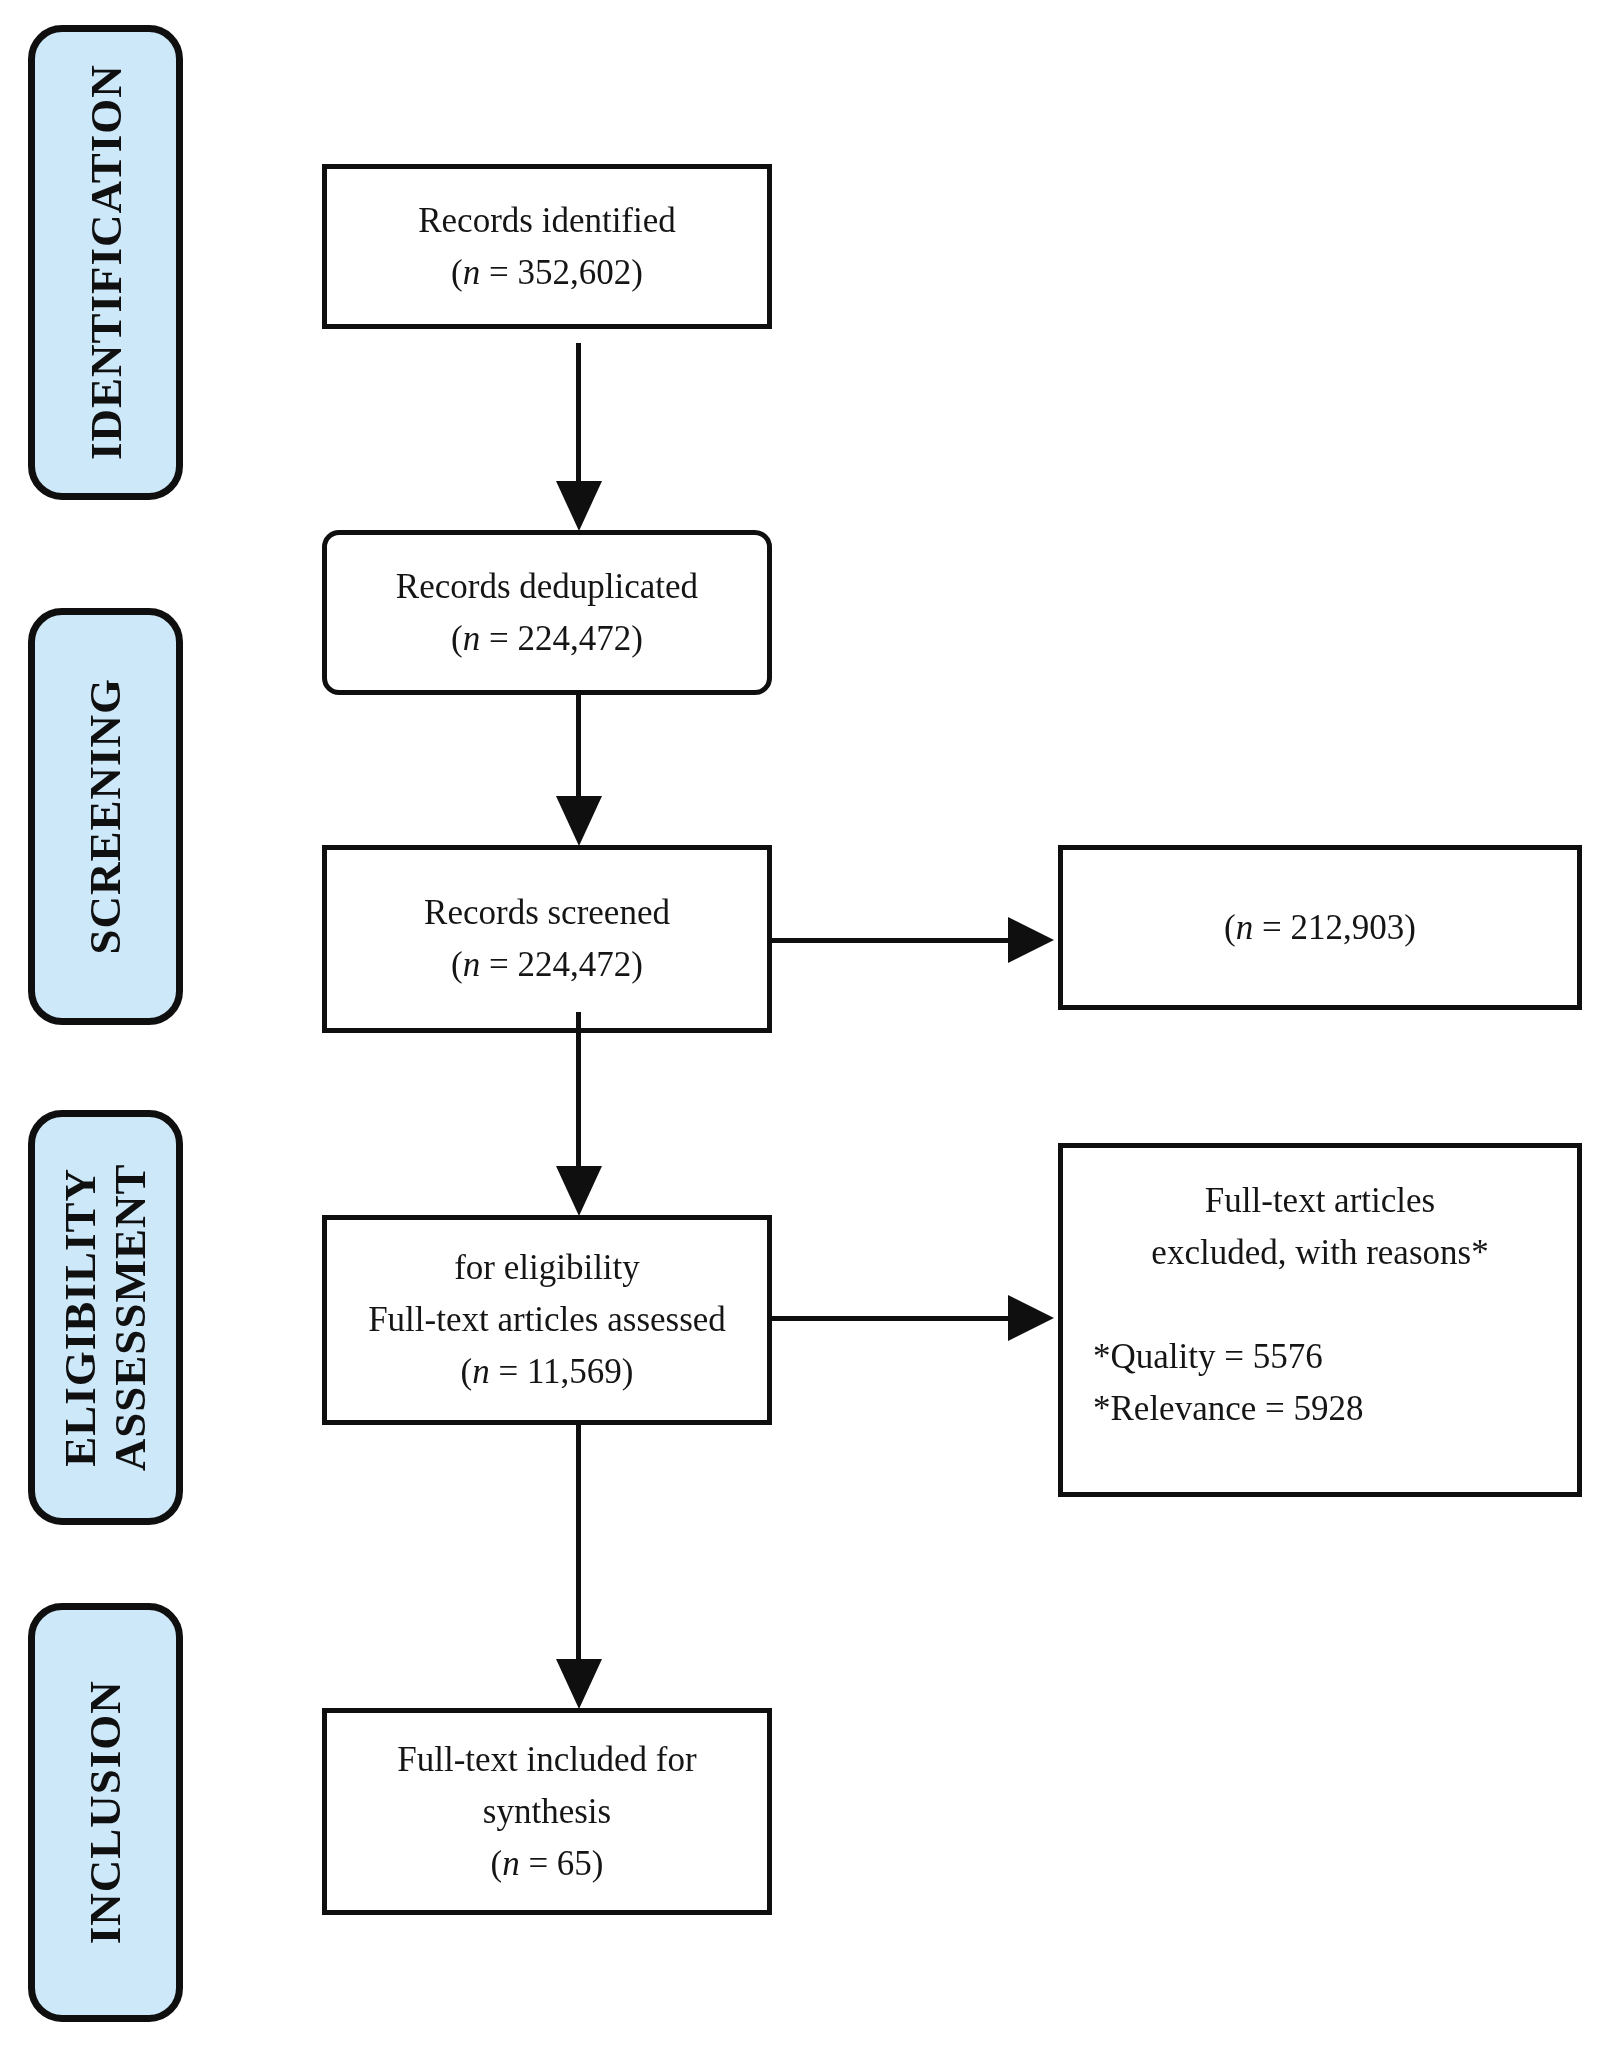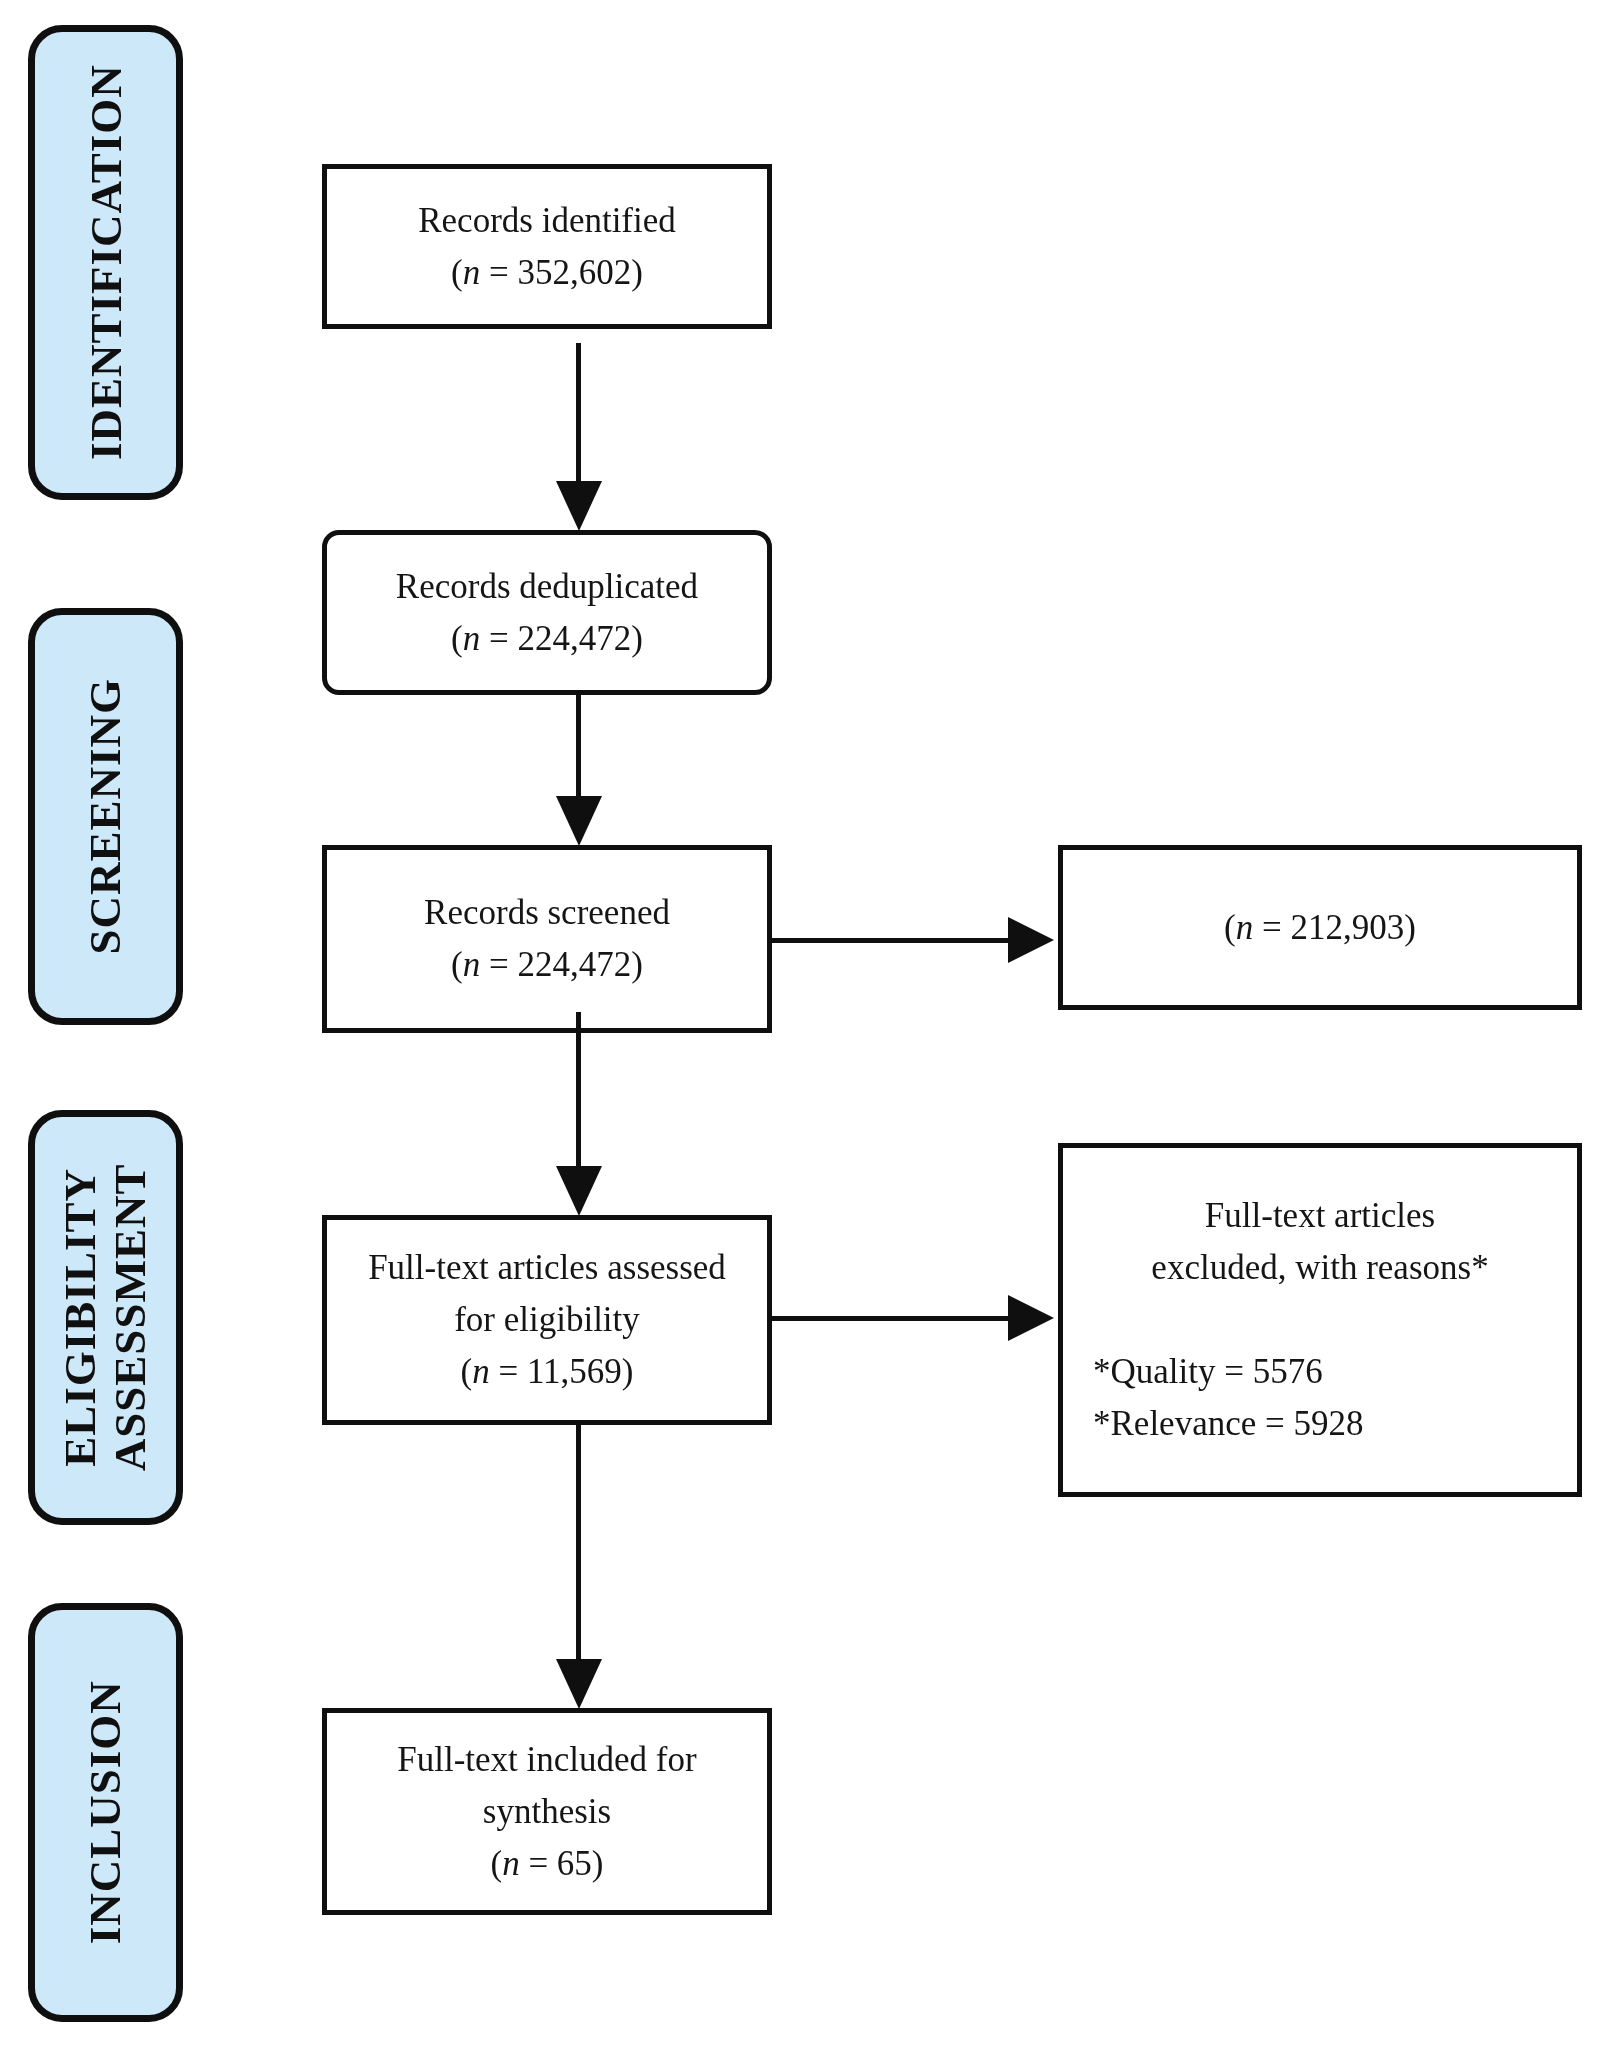--- a/index.html
+++ b/index.html
@@ -50,21 +50,21 @@
     align-items: center;
     justify-content: center;
     font-size: 35px;
     line-height: 52px;
     text-align: center;
   }
   .flowbox .bline { width: 100%; }
   .nvar { font-style: italic; }
 
   
-  .flowbox--detail { justify-content: flex-start; padding-top: 42px; }
+  .flowbox--detail { justify-content: flex-start; padding-top: 27px; }
   .flowbox--detail .spacer { height: 52px; width: 100%; }
   .flowbox--detail .bline--left {
     text-align: left;
     box-sizing: border-box;
     padding-left: 30px;
   }
 
   
   .shaft-v { position: absolute; width: 5px; background: #0f0f0f; }
   .shaft-h { position: absolute; height: 5px; background: #0f0f0f; }
@@ -114,22 +114,22 @@
     <div class="bline">Records deduplicated</div>
     <div class="bline"><span>(</span><span class="nvar">n</span><span> = 224,472)</span></div>
   </div>
 
   <div class="flowbox" style="left:322px; top:845px; width:450px; height:188px;">
     <div class="bline">Records screened</div>
     <div class="bline"><span>(</span><span class="nvar">n</span><span> = 224,472)</span></div>
   </div>
 
   <div class="flowbox" style="left:322px; top:1215px; width:450px; height:210px;">
+    <div class="bline">for eligibility</div>
     <div class="bline">Full-text articles assessed</div>
-    <div class="bline">for eligibility</div>
     <div class="bline"><span>(</span><span class="nvar">n</span><span> = 11,569)</span></div>
   </div>
 
   <div class="flowbox" style="left:322px; top:1708px; width:450px; height:207px;">
     <div class="bline">Full-text included for</div>
     <div class="bline">synthesis</div>
     <div class="bline"><span>(</span><span class="nvar">n</span><span> = 65)</span></div>
   </div>
 
   <div class="flowbox" style="left:1058px; top:845px; width:524px; height:165px;">

